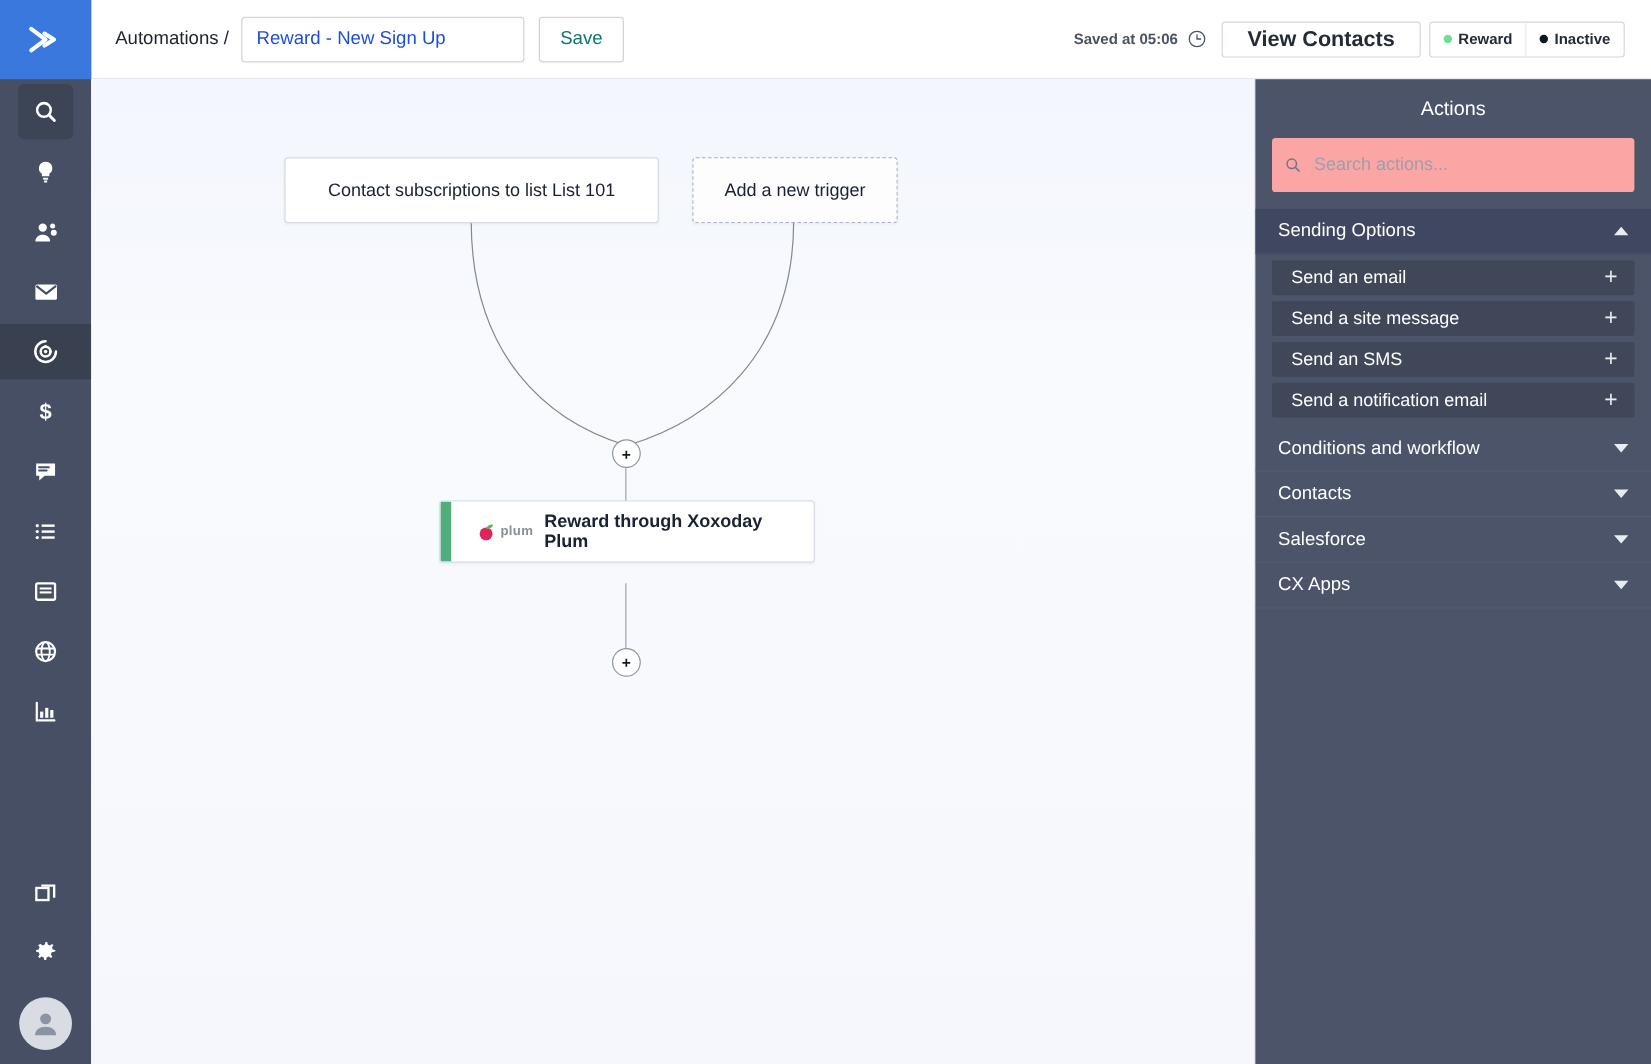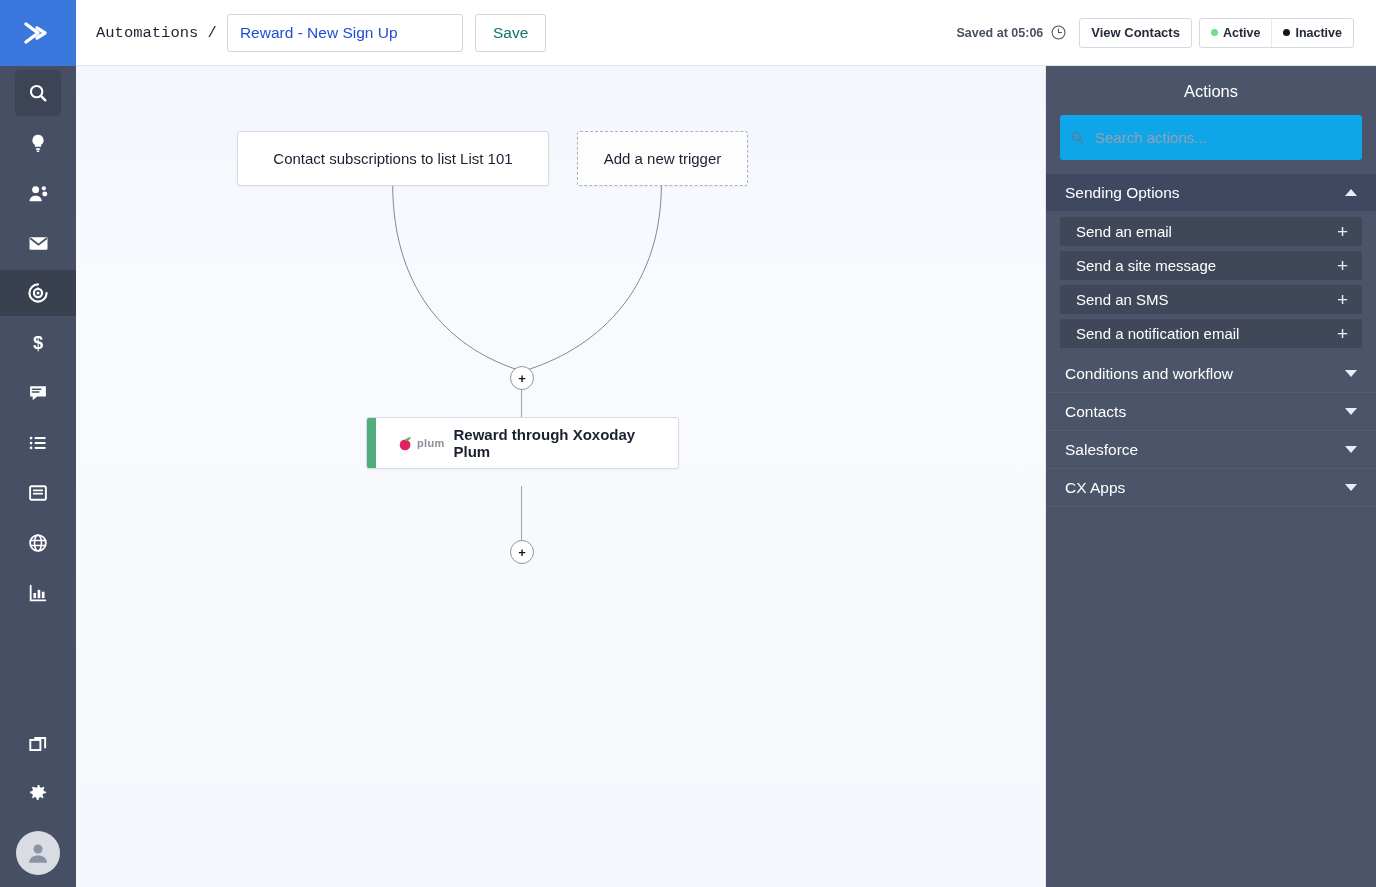--- a/index.html
+++ b/index.html
@@ -56,21 +56,20 @@
   .topbar {
     height: 66px; flex: 0 0 66px;
     background: #ffffff;
     border-bottom: 1px solid #e3e7ee;
     display: flex; align-items: center;
     padding: 0 22px 0 20px;
   }
   .crumb {
     font-size: 15.5px; color: #1d2330; white-space: nowrap;
     margin-right: 10px;
-    font-family: Liberation Mono, monospace;
   }
   .name-input {
     width: 236px; height: 38px;
     border: 1px solid #ced4de; border-radius: 3px;
     background: #fff; color: #1d4ed8;
     font-size: 15.5px; font-family: "Liberation Sans", sans-serif;
     padding: 0 12px;
   }
   .save-btn {
     margin-left: 12px;
@@ -80,24 +79,24 @@
     font-size: 15.5px; font-family: "Liberation Sans", sans-serif;
     cursor: pointer;
   }
   .top-right { margin-left: auto; display: flex; align-items: center; }
   .saved-txt {
     font-size: 12.5px; font-weight: bold; color: #4a5262;
     white-space: nowrap;
   }
   .clock-icon { margin: 0 12px 0 7px; color: #4a5262; display:flex; }
   .view-contacts {
-    height: 30px; padding: 0 11px;
+    height: 30px; padding: 0 21px;
     border: 1px solid #d3d8e1; border-radius: 3px;
     background: #fff; color: #242b38;
-    font-size: 13px; font-weight: bold;
+    font-size: 18px; font-weight: bold;
     font-family: "Liberation Sans", sans-serif;
     cursor: pointer; white-space: nowrap; text-align: right;
   }
   .seg {
     display: flex; margin-left: 7px;
     border: 1px solid #d3d8e1; border-radius: 3px; overflow: hidden;
     background: #fff; height: 30px;
   }
   .seg-item {
     display: flex; align-items: center; gap: 5px;
@@ -161,21 +160,21 @@
     display: flex; flex-direction: column;
     height: 100%;
   }
   .panel-title {
     text-align: center; color: #ffffff;
     font-size: 16.5px; padding: 16px 0 14px;
   }
   .panel-search-wrap { padding: 0 14px 14px; }
   .panel-search {
     position: relative; display: flex; align-items: center;
-    background: #0ea5e9; border-radius: 3px; height: 45px;
+    background: #fca5a5; border-radius: 3px; height: 45px;
     padding: 17px 10px;
   }
   .panel-search svg { flex: 0 0 auto; color: #6e7585; }
   .panel-search input {
     border: 0; outline: 0; background: transparent;
     font-size: 15px; color: #2b3240;
     font-family: "Liberation Sans", sans-serif;
     margin-left: 8px; width: 100%;
   }
   .panel-search input::placeholder { color: #9aa0ad; }
@@ -340,21 +339,21 @@
           <svg width="17" height="17" viewBox="0 0 24 24">
             <circle cx="12" cy="12" r="9.1" fill="none" stroke="currentColor" stroke-width="1.5"></circle>
             <path d="M12 7.2V12h4.3" fill="none" stroke="currentColor" stroke-width="1.5" stroke-linecap="round"></path>
           </svg>
         </span>
         <button class="view-contacts">View Contacts</button>
 
         <div class="seg">
           <div class="seg-item">
             <span class="dot" style="background:#6ede8f"></span>
-            <span>Active</span>
+            <span>Reward</span>
           </div>
           <div class="seg-item">
             <span class="dot" style="background:#0f1620"></span>
             <span>Inactive</span>
           </div>
         </div>
       </div>
     </div>
 
     <div class="body-split">

